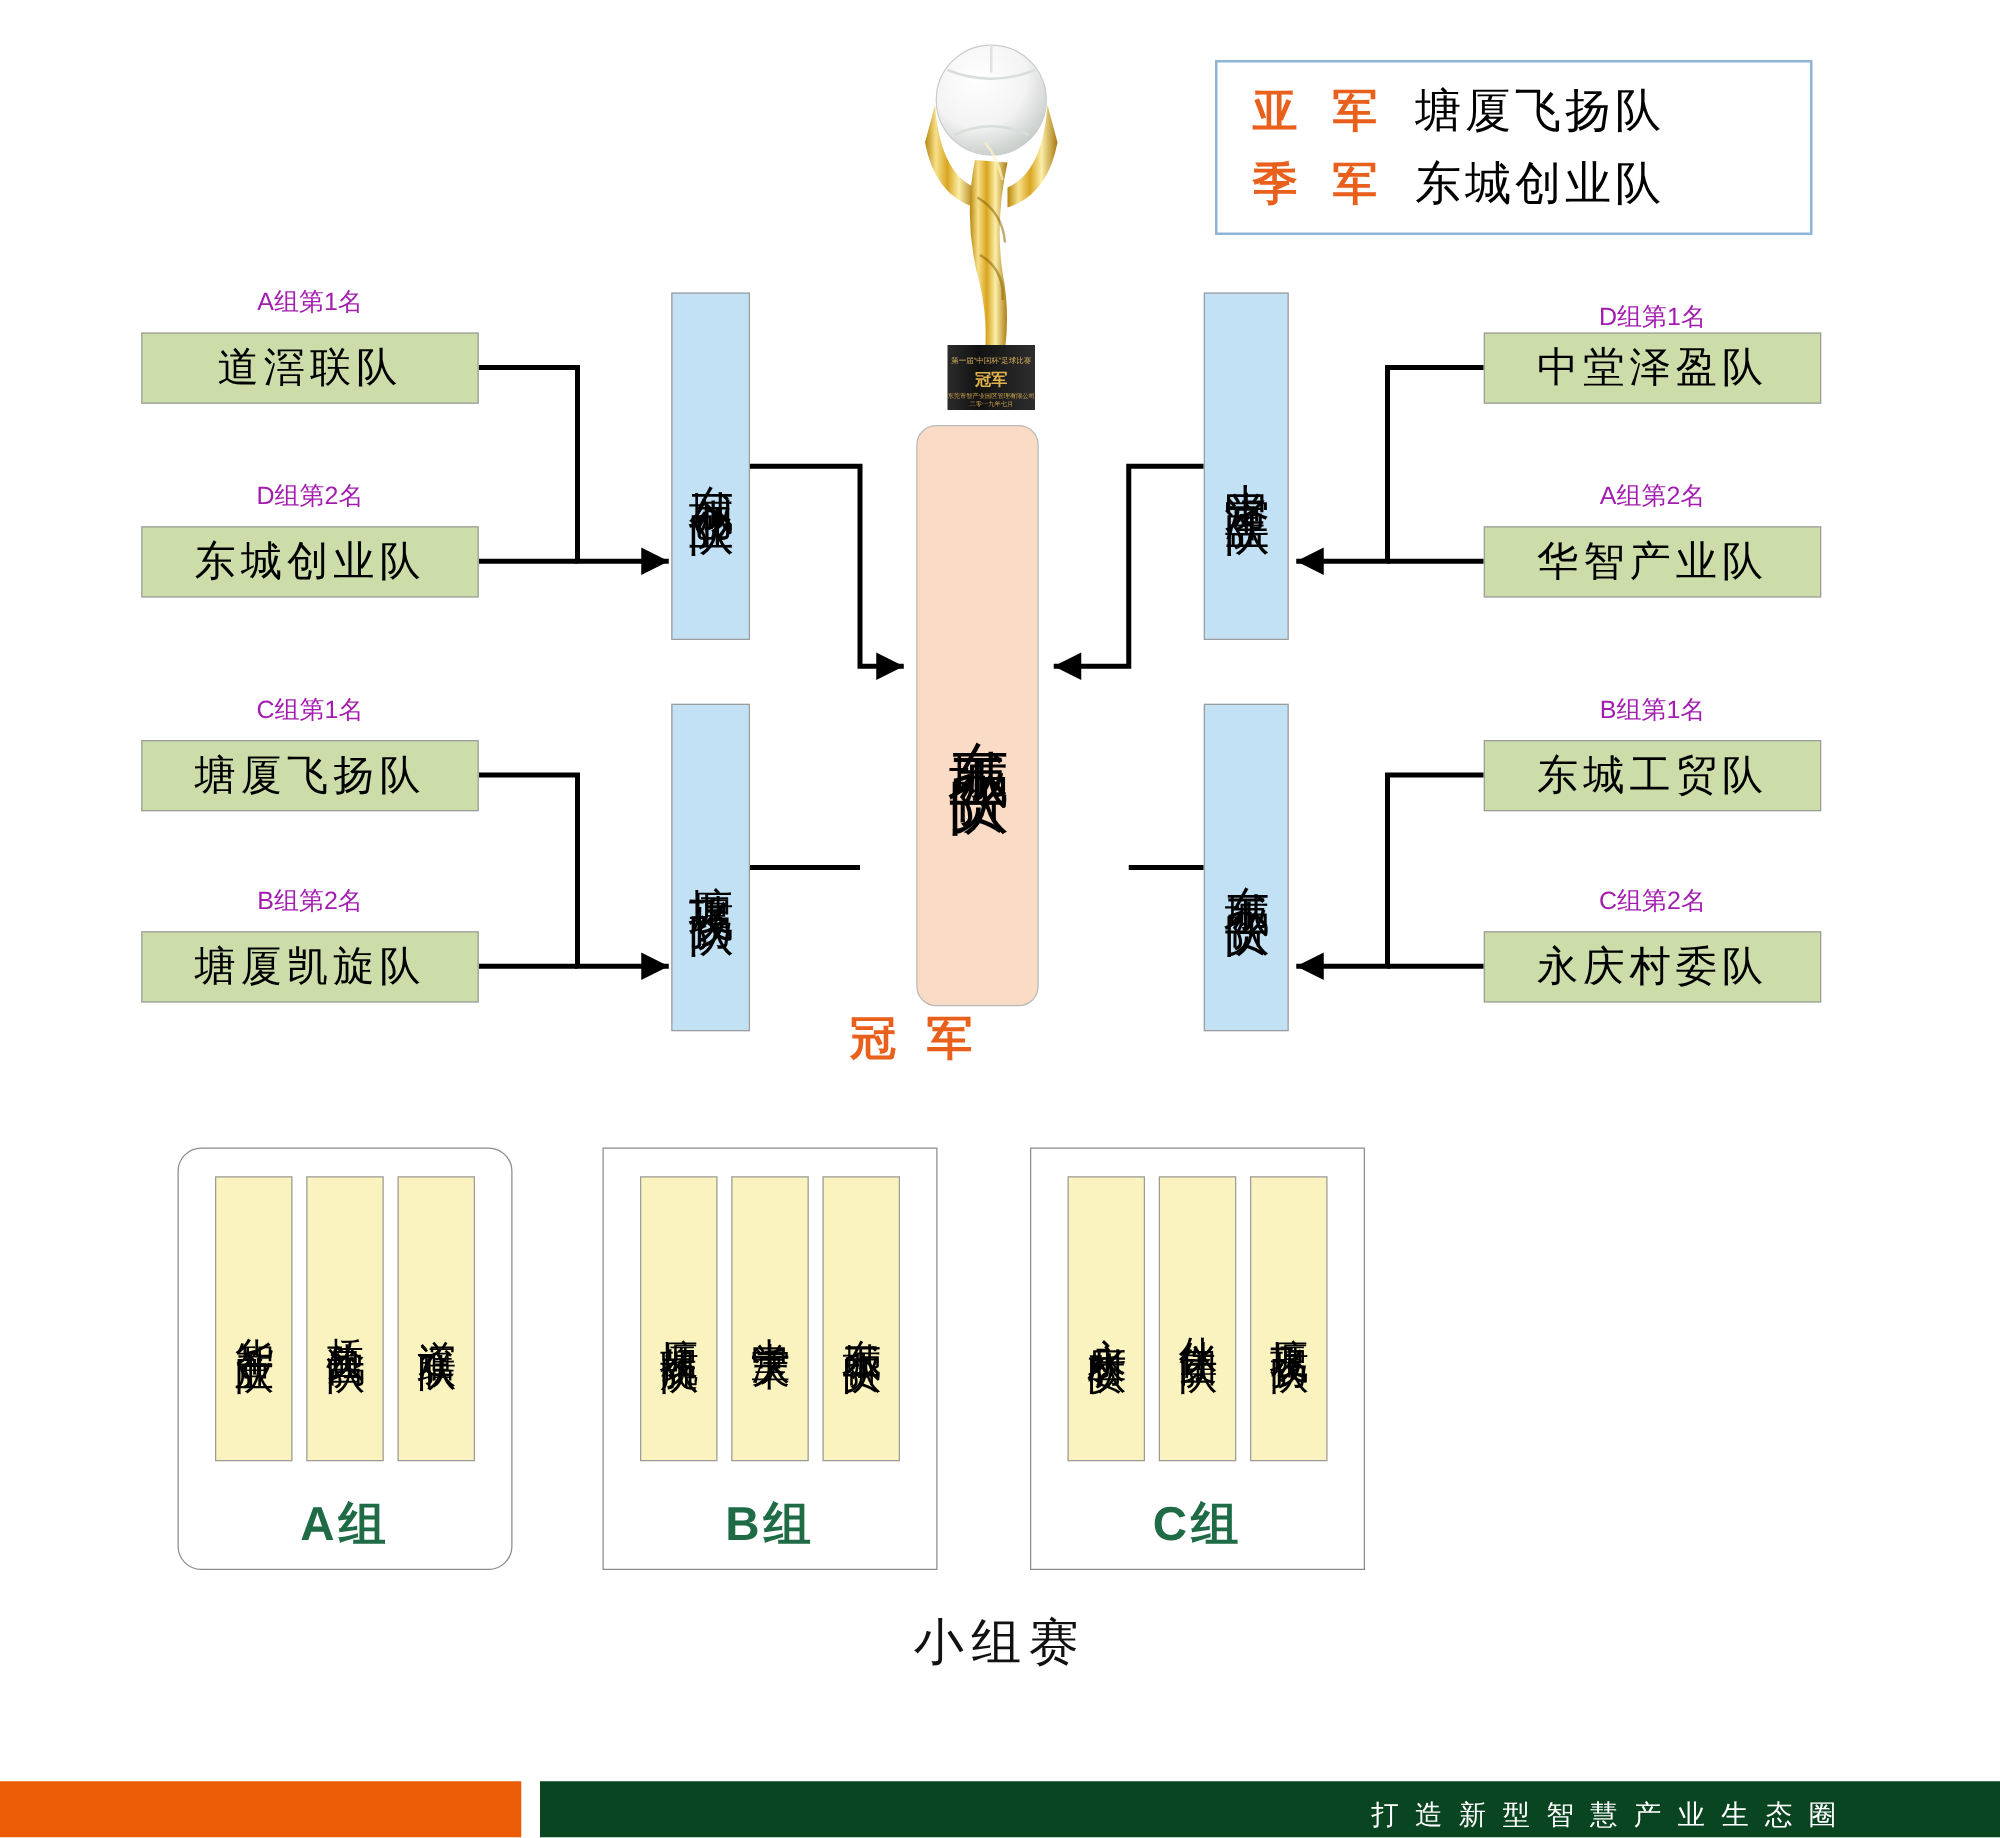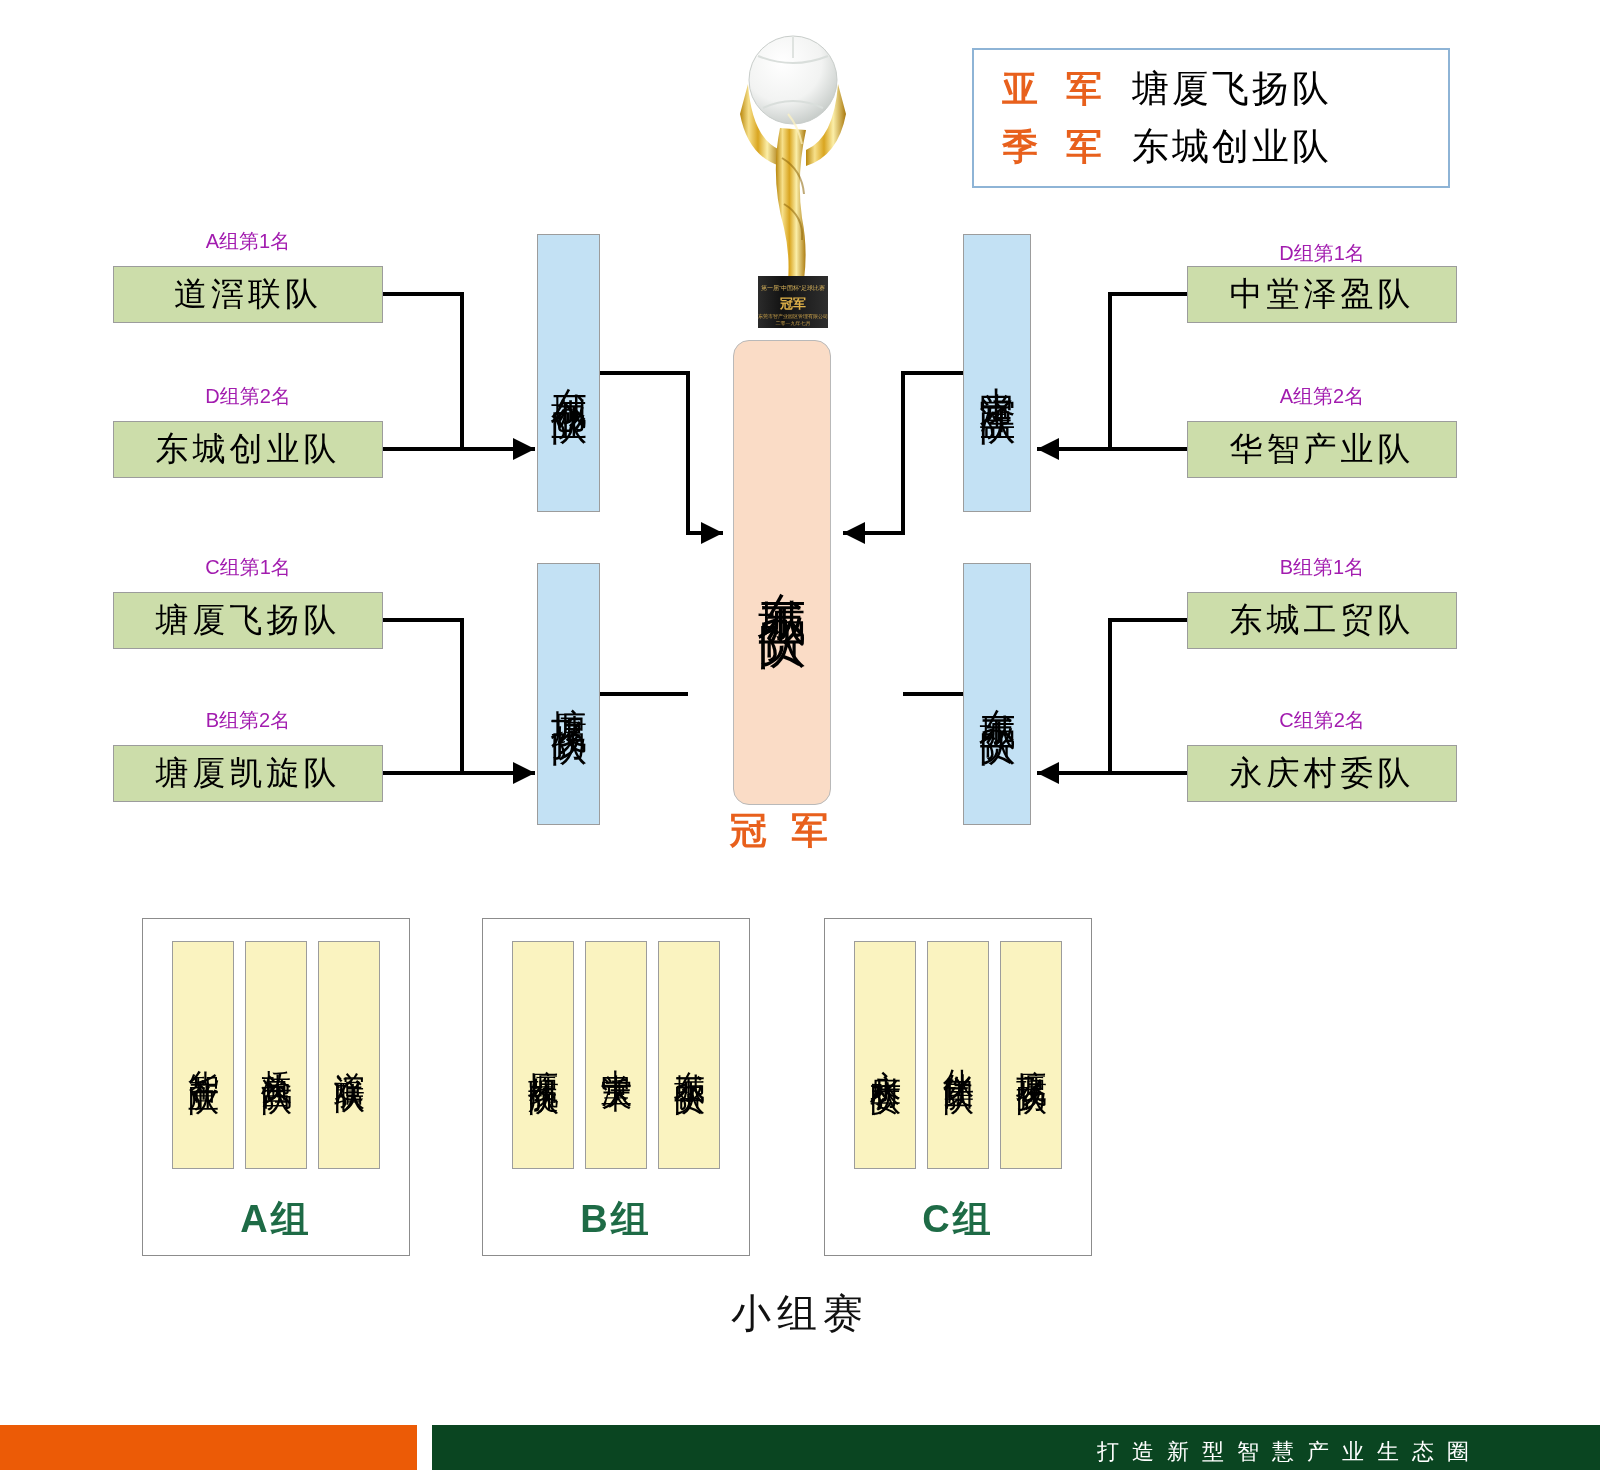--- a/index.html
+++ b/index.html
@@ -34,21 +34,21 @@
 
   
   #champ-box{
     position:absolute;left:733px;top:340px;width:98px;height:465px;
     background:#fadcc6;border:1px solid #b9b9b9;border-radius:16px;
     writing-mode:vertical-rl;text-orientation:upright;
     display:flex;align-items:center;justify-content:center;
     font-size:48px;color:#000;letter-spacing:8px;box-sizing:border-box;
   }
   #champ-caption{
-    position:absolute;left:680px;top:806px;width:205px;text-align:center;
+    position:absolute;left:680px;top:806px;width:205px;text-align:left;
     font-size:37px;font-weight:bold;color:#e8601c;letter-spacing:7px;
   }
 
   
   #legend{
     position:absolute;left:972px;top:48px;width:478px;height:140px;
     border:2px solid #8eb4d6;background:#fff;box-sizing:border-box;
     padding:10px 0 0 28px;
   }
   .legend-row{display:flex;align-items:center;height:58px;}
@@ -209,21 +209,21 @@
 
   <div class="qlabel" style="left:1187px;top:707px;width:270px;">C组第2名</div>
   <div class="qbox" style="left:1187px;top:745px;width:270px;height:57px;">永庆村委队</div>
 
   <div class="sbox" style="left:963px;top:234px;width:68px;height:278px;">中堂泽盈队</div>
   <div class="sbox" style="left:963px;top:563px;width:68px;height:262px;">东城工贸队</div>
 
   <div id="champ-box">东城工贸队</div>
   <div id="champ-caption">冠 军</div>
 
-  <div class="group" style="left:142px;top:918px;width:268px;height:338px;">
+  <div class="group" style="left:142px;top:918px;width:268px;height:338px;border-radius:19px;">
     <div class="group-teams">
       <div class="tbox">华智产业队</div>
       <div class="tbox">桥头鸿昌队</div>
       <div class="tbox">道滘联队</div>
     </div>
     <div class="group-name">A组</div>
   </div>
 
   <div class="group" style="left:824px;top:918px;width:268px;height:338px;">
     <div class="group-teams">

